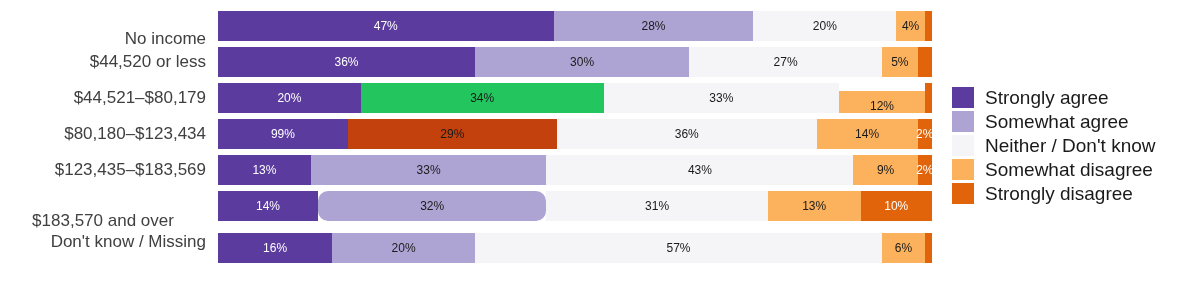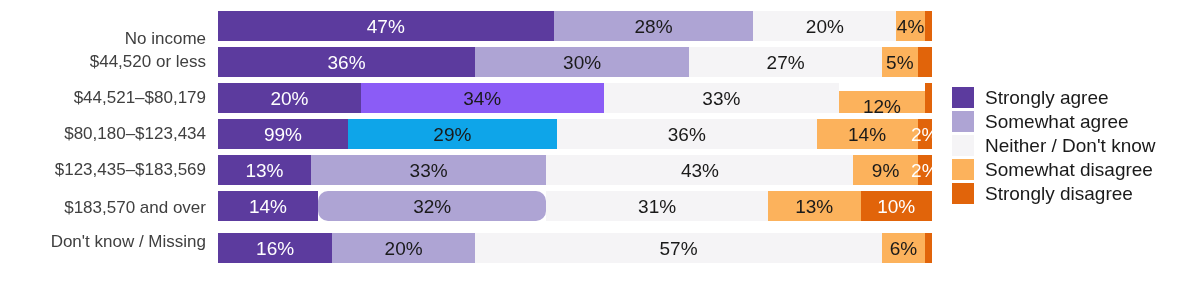--- a/index.html
+++ b/index.html
@@ -50,21 +50,21 @@
     display: flex;
     flex-direction: row;
     overflow: hidden;
   }
   .seg {
     position: relative;
     height: 100%;
     display: flex;
     align-items: center;
     justify-content: center;
-    font-size: 19px;
+    font-size: 12px;
     line-height: 1;
     overflow: visible;
     min-width: 0;
   }
   .seg-label {
     white-space: nowrap;
     pointer-events: none;
   }
 
   
@@ -96,21 +96,21 @@
 <body>
 
 <div id="root">
 
   <div class="labels">
       <div class="cat-label" style="top: 17px; margin-top: 13px;">No income</div>
       <div class="cat-label" style="top: 53px;">$44,520 or less</div>
       <div class="cat-label" style="top: 89px;">$44,521–$80,179</div>
       <div class="cat-label" style="top: 125px;">$80,180–$123,434</div>
       <div class="cat-label" style="top: 161px;">$123,435–$183,569</div>
-      <div class="cat-label" style="top: 199px;">$183,570 and over</div>
+      <div class="cat-label" style="top: 212px; text-align: center;">$183,570 and over</div>
       <div class="cat-label" style="top: 233px;">Don't know / Missing</div>
     </div>
 
   <div class="plot">
       <div class="bar-row" style="top: 11px; height: 30px;">
         <div class="seg" style="flex: 0 0 47%; background: rgb(92, 59, 158); color: rgb(255, 255, 255);">
           <span class="seg-label">47%</span>
         </div>
         <div class="seg" style="flex: 0 0 28%; background: rgb(174, 164, 212); color: rgb(26, 26, 26);">
           <span class="seg-label">28%</span>
@@ -135,36 +135,36 @@
         </div>
         <div class="seg" style="flex: 0 0 5%; background: rgb(252, 178, 92); color: rgb(26, 26, 26);">
           <span class="seg-label">5%</span>
         </div>
         <div class="seg" style="flex: 0 0 2%; background: rgb(225, 100, 10); color: rgb(255, 255, 255);"></div>
       </div>
       <div class="bar-row" style="top: 83px; height: 30px;">
         <div class="seg" style="flex: 0 0 20%; background: rgb(92, 59, 158); color: rgb(255, 255, 255);">
           <span class="seg-label">20%</span>
         </div>
-        <div class="seg" style="flex: 0 0 34%; background: #8b5cf6; color: rgb(26, 26, 26);">
+        <div class="seg" style="flex: 0 0 34%; background: #22c55e; color: rgb(26, 26, 26);">
           <span class="seg-label">34%</span>
         </div>
         <div class="seg" style="flex: 0 0 33%; background: rgb(245, 244, 246); color: rgb(26, 26, 26);">
           <span class="seg-label">33%</span>
         </div>
         <div class="seg" style="flex: 0 0 12%; background: rgb(252, 178, 92); color: rgb(26, 26, 26); margin-top: 8px;">
           <span class="seg-label">12%</span>
         </div>
         <div class="seg" style="flex: 0 0 1%; background: rgb(225, 100, 10); color: rgb(255, 255, 255);"></div>
       </div>
       <div class="bar-row" style="top: 119px; height: 30px;">
         <div class="seg" style="flex: 0 0 18.1818%; background: rgb(92, 59, 158); color: rgb(255, 255, 255);">
           <span class="seg-label">99%</span>
         </div>
-        <div class="seg" style="flex: 0 0 29.2929%; background: #0ea5e9; color: rgb(26, 26, 26);">
+        <div class="seg" style="flex: 0 0 29.2929%; background: #c2410c; color: rgb(26, 26, 26);">
           <span class="seg-label">29%</span>
         </div>
         <div class="seg" style="flex: 0 0 36.3636%; background: rgb(245, 244, 246); color: rgb(26, 26, 26);">
           <span class="seg-label">36%</span>
         </div>
         <div class="seg" style="flex: 0 0 14.1414%; background: rgb(252, 178, 92); color: rgb(26, 26, 26);">
           <span class="seg-label">14%</span>
         </div>
         <div class="seg" style="flex: 0 0 2.0202%; background: rgb(225, 100, 10); color: rgb(255, 255, 255);">
           <span class="seg-label">2%</span>

